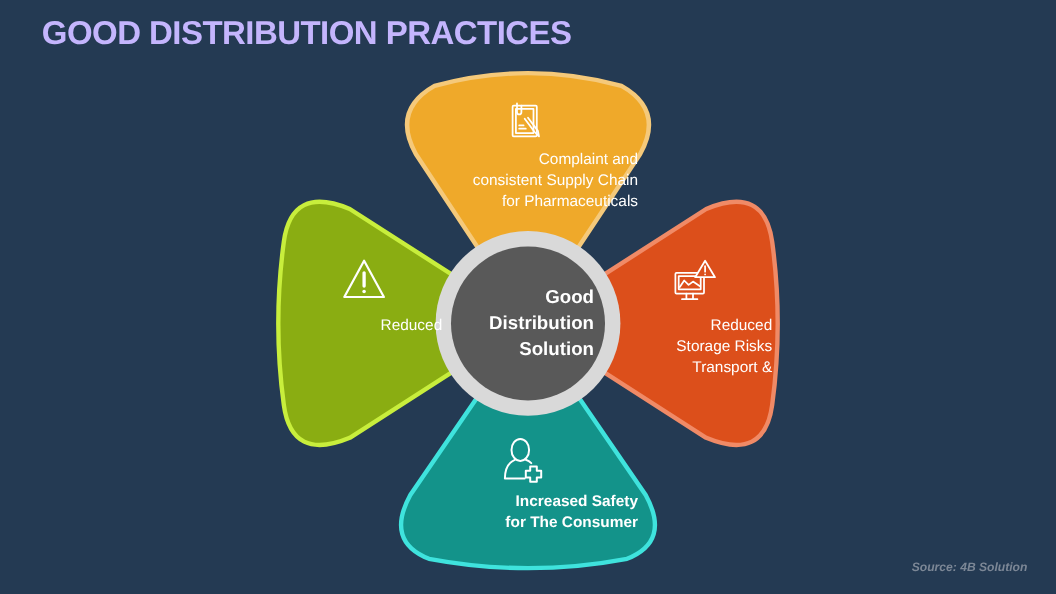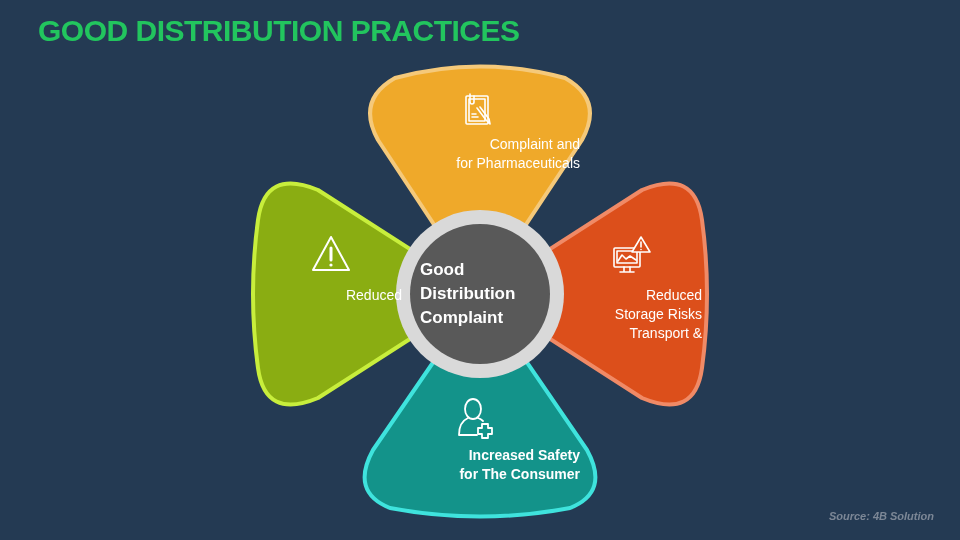--- a/index.html
+++ b/index.html
@@ -1,20 +1,20 @@
 <!DOCTYPE html>
 <html><head>
 <meta charset="utf-8">
 <style>
   html, body { margin: 0; padding: 0; }
   body { width: 960px; height: 540px; background: #243a53; position: relative; overflow: hidden; font-family: "Liberation Sans", "DejaVu Sans", sans-serif; }
-  .title { position: absolute; left: 38px; top: 14px; color: #22c55e; font-size: 30px; font-weight: bold; letter-spacing: -0.5px; }
+  .title { position: absolute; left: 38px; top: 14px; color: #c4b5fd; font-size: 30px; font-weight: bold; letter-spacing: -0.5px; }
   .diagram { position: absolute; left: 0; top: 0; width: 960px; height: 540px; }
   .label { position: absolute; color: #ffffff; font-size: 14px; line-height: 19px; text-align: right; }
-  .center-label { position: absolute; color: #ffffff; font-size: 17px; font-weight: bold; line-height: 24px; text-align: left; left: 420px; top: 258px; width: 120px; }
+  .center-label { position: absolute; color: #ffffff; font-size: 17px; font-weight: bold; line-height: 24px; text-align: right; left: 420px; top: 258px; width: 120px; }
   .source { position: absolute; right: 26px; bottom: 18px; color: #7c8796; font-size: 11px; font-style: italic; font-weight: bold; margin-left: 35px; }
 </style>
 </head>
 <body>
 
 <div class="title">GOOD DISTRIBUTION PRACTICES</div>
 
 <svg class="diagram" viewBox="0 0 960 540" width="960" height="540">
 
   <path d="M 480 294 L 378 140 Q 356 100 395 78 Q 480 55 565 78 Q 604 100 582 140 Z" fill="#efa92a" stroke="#f5c97a" stroke-width="4" stroke-linejoin="round"></path>
@@ -55,20 +55,21 @@
   <g transform="translate(457,399)" fill="none" stroke="#ffffff" stroke-width="1.8" stroke-linejoin="round" stroke-linecap="round">
     <ellipse cx="16" cy="10" rx="8" ry="10"></ellipse>
     <path d="M 11 19 Q 2 23 2 36 L 20 36"></path>
     <path d="M 21 19 Q 24 20 26 22"></path>
     <path d="M 25 25 L 31 25 L 31 29 L 35 29 L 35 35 L 31 35 L 31 39 L 25 39 L 25 35 L 21 35 L 21 29 L 25 29 Z"></path>
   </g>
 </svg>
 
 <div class="label" style="left:380px; top:135px; width:200px;">
   <div>Complaint and</div>
+  <div>consistent Supply Chain</div>
   <div>for Pharmaceuticals</div>
 </div>
 
 <div class="label" style="left:262px; top:286px; width:140px;">
   <div>Reduced</div>
 </div>
 
 <div class="label" style="left:562px; top:286px; width:140px;">
   <div>Reduced</div>
   <div>Storage Risks</div>
@@ -76,16 +77,16 @@
 </div>
 
 <div class="label" style="left:380px; top:446px; width:200px;font-weight:bold;">
   <div>Increased Safety</div>
   <div>for The Consumer</div>
 </div>
 
 <div class="center-label">
   <div>Good</div>
   <div>Distribution</div>
-  <div>Complaint</div>
+  <div>Solution</div>
 </div>
 
 <div class="source">Source: 4B Solution</div>
 
 </body></html>

